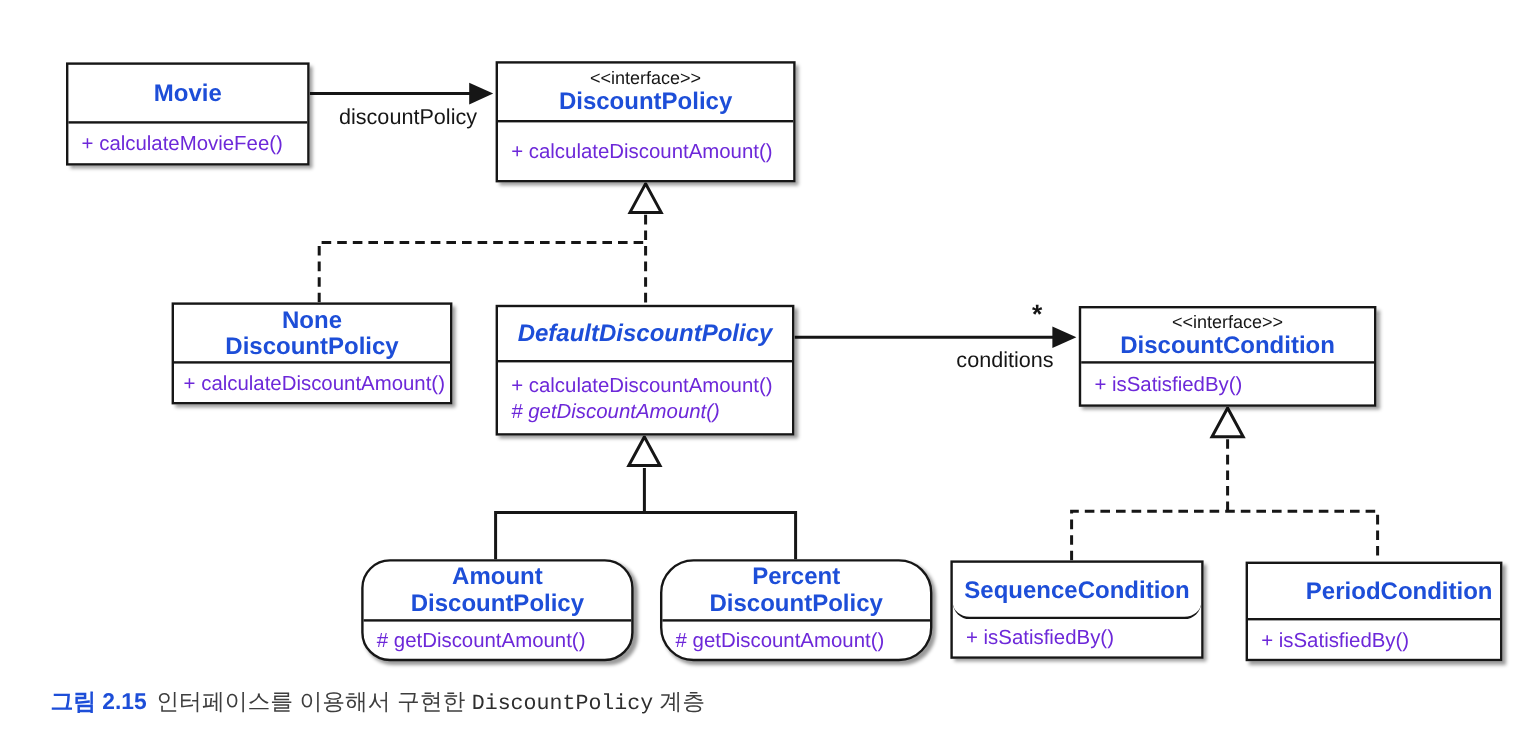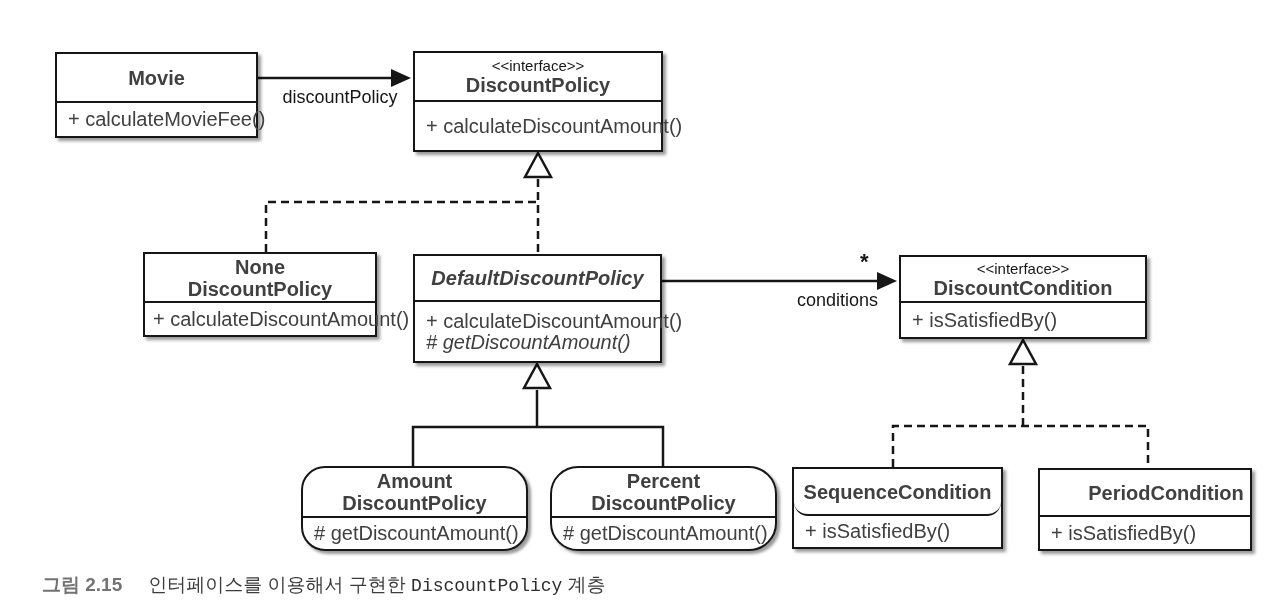--- a/index.html
+++ b/index.html
@@ -11,34 +11,34 @@
   .uml-box{
     position:absolute;z-index:1;background:#ffffff;border:2px solid #161616;
     box-shadow:3px 3px 3px rgba(0,0,0,0.40);box-sizing:border-box;
     display:flex;flex-direction:column;
   }
   .uml-title{
     border-bottom:2px solid #161616;display:flex;flex-direction:column;
     align-items:center;justify-content:center;box-sizing:border-box;flex:0 0 auto;
   }
   .uml-stereo{font-size:15px;line-height:17px;color:#161616;}
-  .uml-name{font-size:20px;font-weight:bold;line-height:22px;color:#404040;white-space:nowrap;}
+  .uml-name{font-size:20px;font-weight:bold;line-height:22px;color:#1d4ed8;white-space:nowrap;}
   .uml-name.italic{font-style:italic;}
   .uml-body{
     flex:1 1 auto;display:flex;flex-direction:column;justify-content:center;
     padding-left:11px;box-sizing:border-box;
   }
-  .uml-member{font-size:20px;line-height:21px;white-space:nowrap;color:#404040;}
+  .uml-member{font-size:17px;line-height:21px;white-space:nowrap;color:#6d28d9;}
   .uml-member.italic{font-style:italic;}
   .edge-label{position:absolute;z-index:1;font-size:18px;color:#161616;text-align:center;white-space:nowrap;}
   .mult{position:absolute;z-index:1;font-size:22px;font-weight:bold;color:#161616;}
   .caption{
     position:absolute;left:42px;top:572px;z-index:1;font-size:19px;color:#3d3d3d;white-space:nowrap;
   }
-  .caption .fig-label{color:#737373;font-weight:bold;margin-right:26px;}
+  .caption .fig-label{color:#1d4ed8;font-weight:bold;margin-right:8px;}
   .caption .code{font-family:"Liberation Mono","DejaVu Sans Mono",monospace;font-size:18px;color:#2e2e2e;}
 </style>
 </head>
 <body>
 
 <div id="canvas">
 
   <svg id="wires" viewBox="0 0 1280 613" xmlns="http://www.w3.org/2000/svg">
 
     <g>

